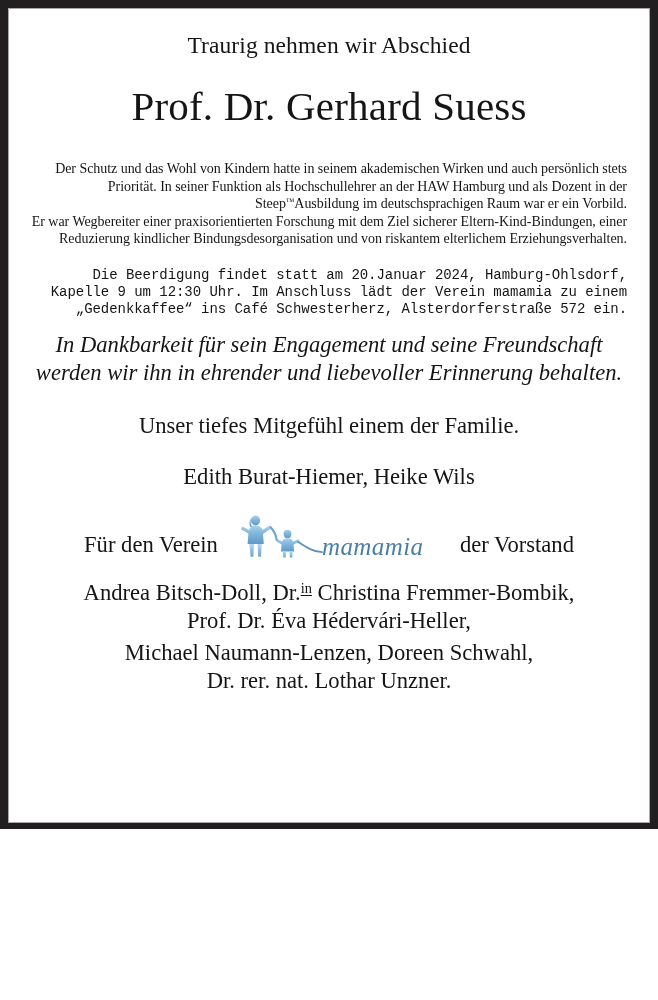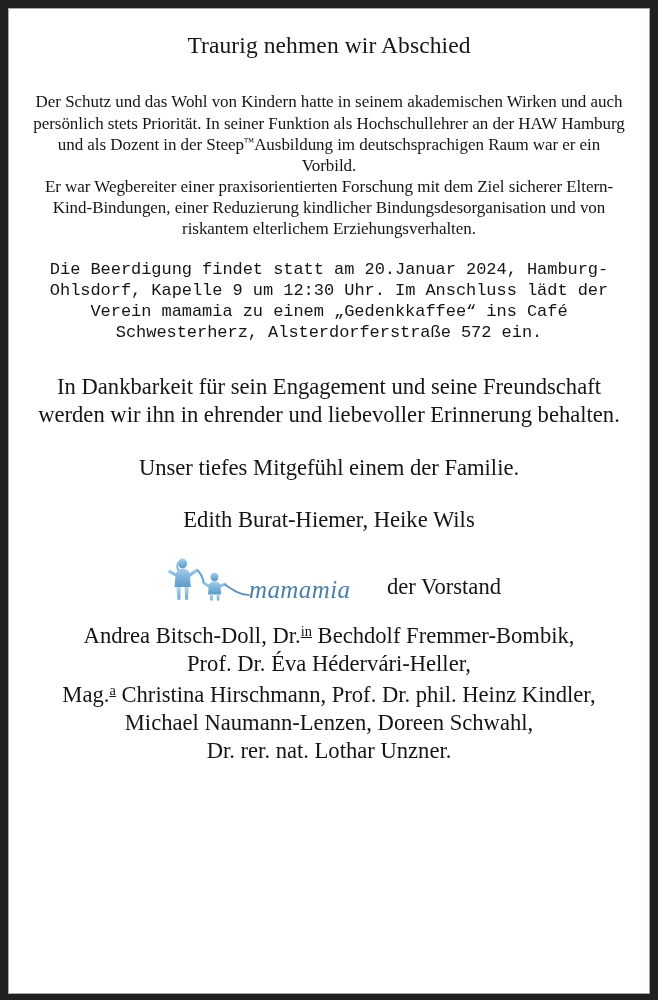--- a/index.html
+++ b/index.html
@@ -12,21 +12,21 @@
     height: 1000px;
     overflow: hidden;
     font-family: "Liberation Serif", "DejaVu Serif", serif;
     color: #151515;
   }
 
   
   #notice {
     box-sizing: border-box;
     width: 658px;
-    height: 1000px;
+    height: 829px;
     background: #211f20;
     padding: 8px 8px 6px 8px;
   }
   #notice-inner {
     box-sizing: border-box;
     width: 100%;
     height: 100%;
     background: #ffffff;
     border: 1px solid #a8a8a8;
     padding: 22px 22px 10px 22px;
@@ -48,22 +48,22 @@
     margin-top: 26px;
     letter-spacing: 0.2px;
     white-space: nowrap;
   }
 
   
   .body-block {
     margin-top: 32px;
   }
   .para {
-    text-align: center;
-    font-size: 17px;
+    text-align: right;
+    font-size: 14px;
     line-height: 1.245;
     letter-spacing: -0.05px;
   }
   .para + .para {
     margin-top: 0;
   }
   .para.spaced {
     margin-top: 19px;
     font-family: Liberation Mono, monospace;
   }
@@ -72,21 +72,21 @@
     vertical-align: 0.48em;
     line-height: 0;
   }
 
   
   .centered {
     text-align: center;
     font-size: 22.6px;
     line-height: 1.245;
   }
-  .block-gratitude { margin-top: 30px; }
+  .block-gratitude { margin-top: 12px; font-style: italic; }
   .block-sympathy  { margin-top: 25px; }
   .block-signers   { margin-top: 23px; }
 
   
   .verein-line {
     margin-top: 22px;
     display: flex;
     align-items: flex-end;
     justify-content: center;
     gap: 0;
@@ -119,36 +119,38 @@
 </head>
 <body>
 
 <div id="notice">
   <div id="notice-inner">
 
     <div class="salutation">
       <div>Traurig nehmen wir Abschied</div>
     </div>
 
+    <div class="deceased-name">Prof. Dr. Gerhard Suess</div>
 
     <div class="body-block">
       <div class="para"><span>Der Schutz und das Wohl von Kindern hatte in seinem akademischen Wirken und auch persönlich stets Priorität. In seiner Funktion als Hochschullehrer an der HAW Hamburg und als Dozent in der Steep</span><sup class="tm">™</sup><span>Ausbildung im deutschsprachigen Raum war er ein Vorbild.</span></div>
       <div class="para">Er war Wegbereiter einer praxisorientierten Forschung mit dem Ziel sicherer Eltern-Kind-Bindungen, einer Reduzierung kindlicher Bindungsdesorganisation und von riskantem elterlichem Erziehungsverhalten.</div>
       <div class="para spaced">Die Beerdigung findet statt am 20.Januar 2024, Hamburg-Ohlsdorf, Kapelle 9 um 12:30 Uhr. Im Anschluss lädt der Verein mamamia zu einem „Gedenkkaffee“ ins Café Schwesterherz, Alsterdorferstraße 572 ein.</div>
     </div>
 
     <div class="centered block-gratitude">In Dankbarkeit für sein Engagement und seine Freundschaft werden wir ihn in ehrender und liebevoller Erinnerung behalten.</div>
 
     <div class="centered block-sympathy">Unser tiefes Mitgefühl einem der Familie.</div>
 
     <div class="centered block-signers">
       <div>Edith Burat-Hiemer, Heike Wils</div>
     </div>
 
     <div class="verein-line">
+      <span class="verein-text left">Für den Verein</span>
 
       <svg class="mamamia-logo" viewBox="0 0 218 46" aria-hidden="true">
         <defs>
           <linearGradient id="figGrad" x1="0" y1="0" x2="0" y2="1">
             <stop offset="0%" stop-color="#a9d1ea"></stop>
             <stop offset="45%" stop-color="#7fb5dc"></stop>
             <stop offset="100%" stop-color="#5d9bc9"></stop>
           </linearGradient>
           <linearGradient id="figGrad2" x1="0" y1="0" x2="0" y2="1">
             <stop offset="0%" stop-color="#b6d8ee"></stop>
@@ -186,24 +188,23 @@
 
         <path d="M68.0 28.8 C76.0 34.2 83.0 38.8 92.0 39.2" stroke="#5b93bd" stroke-width="1.7" fill="none" stroke-linecap="round"></path>
 
         <text x="92" y="41.5" font-family="'Liberation Serif','DejaVu Serif',serif" font-size="25" font-style="italic" fill="#4a7fa5" letter-spacing="0.4">mamamia</text>
       </svg>
 
       <span class="verein-text right">der Vorstand</span>
     </div>
 
     <div class="centered block-board">
-      <div><span>Andrea Bitsch-Doll, Dr.</span><sup class="fem">in</sup><span> Bechdolf Fremmer-Bombik,</span></div>
+      <div><span>Andrea Bitsch-Doll, Dr.</span><sup class="fem">in</sup><span> Christina Fremmer-Bombik,</span></div>
       <div>Prof. Dr. Éva Hédervári-Heller,</div>
     </div>
 
     <div class="centered block-board2">
-      <div><span>Mag.</span><sup class="fem">a</sup><span> Christina Hirschmann, Prof. Dr. phil. Heinz Kindler,</span></div>
       <div>Michael Naumann-Lenzen, Doreen Schwahl,</div>
       <div>Dr. rer. nat. Lothar Unzner.</div>
     </div>
 
   </div>
 </div>
 
 </body></html>

